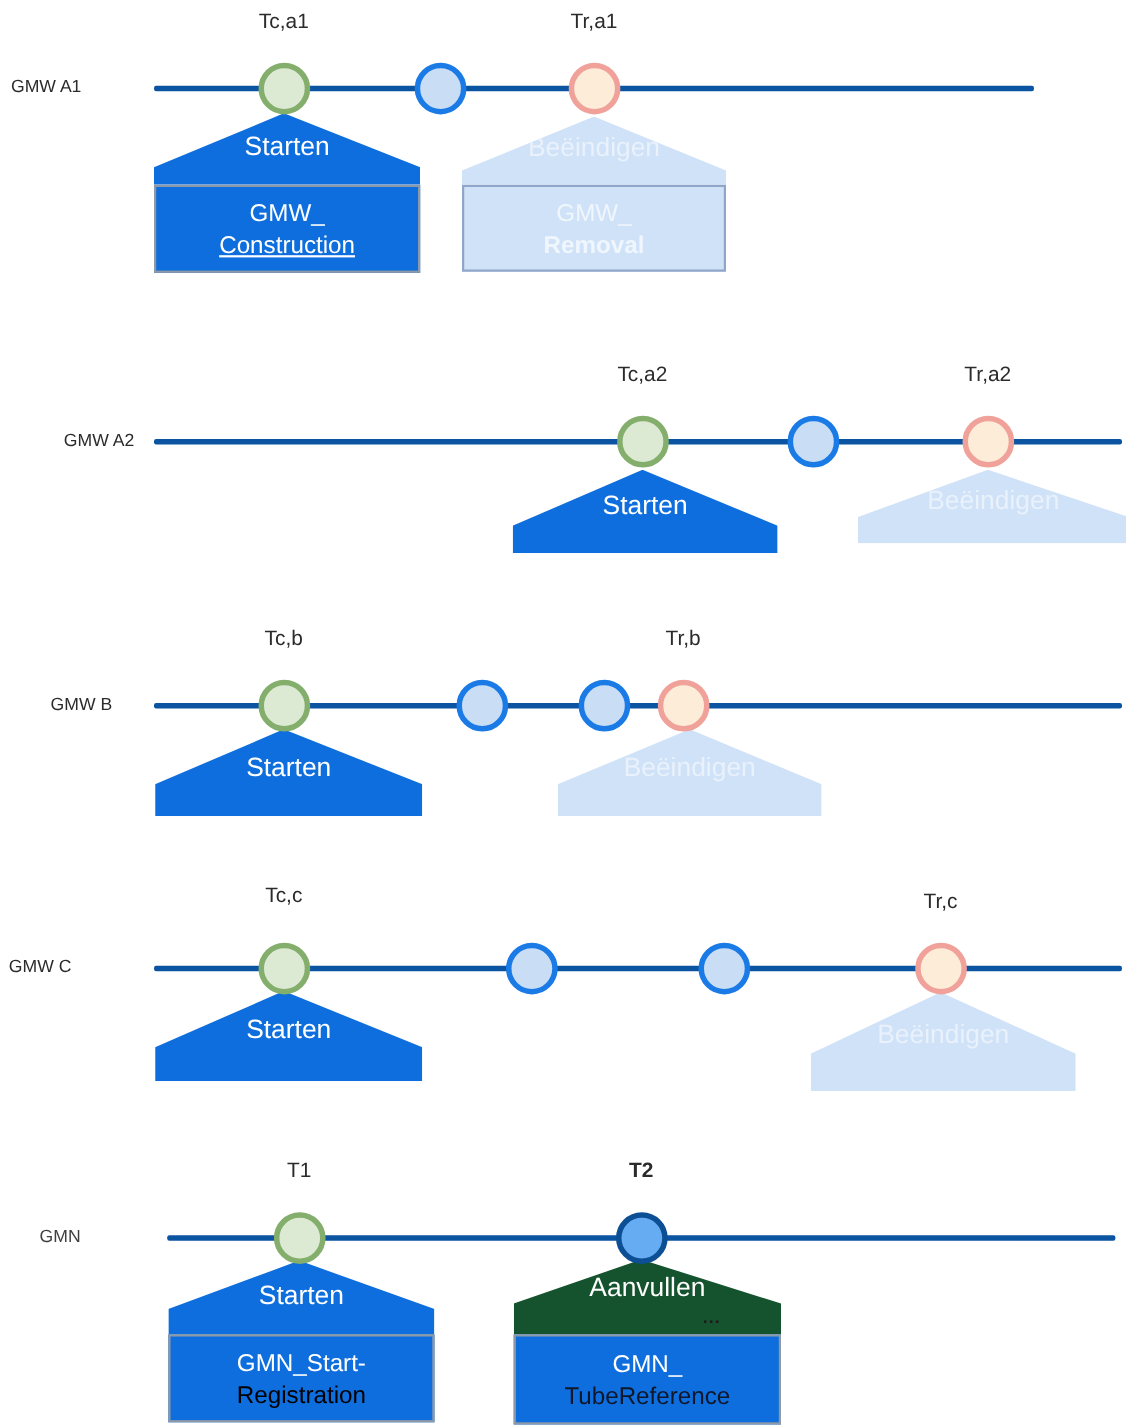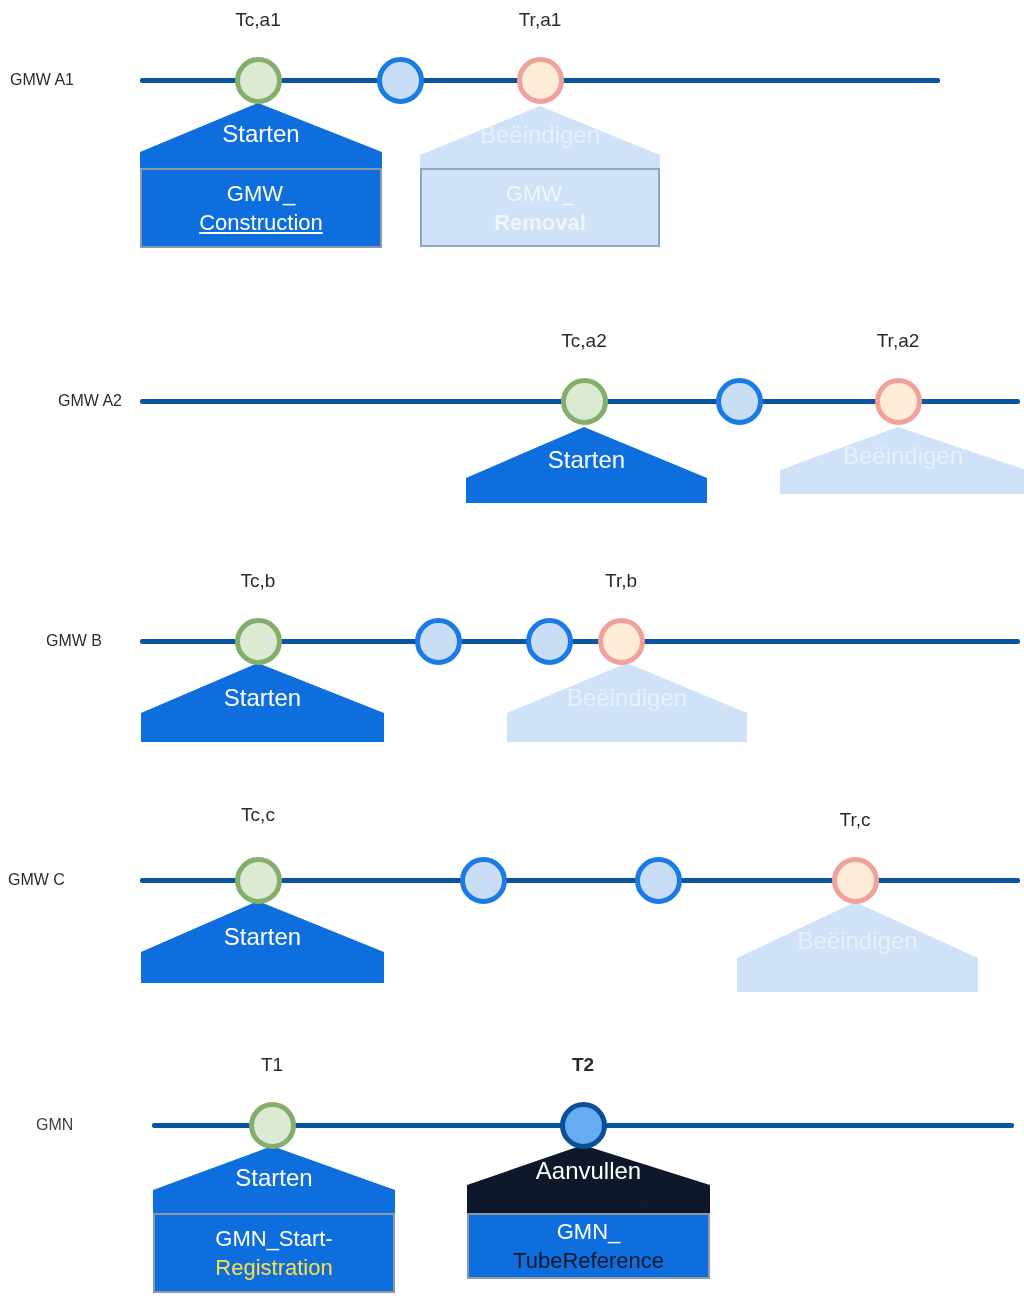--- a/index.html
+++ b/index.html
@@ -137,27 +137,27 @@
     <div class="event-marker" style="left: 635px; top: 857px; border-color: rgb(26, 122, 230); background: rgb(201, 222, 245);"></div>
     <div class="event-marker" style="left: 832px; top: 857px; border-color: rgb(239, 161, 154); background: rgb(252, 236, 216);"></div>
     <div class="t-label" style="left: 785px; top: 808px;">Tr,c</div>
     <div class="timeline-line" style="left: 152px; top: 1123px; width: 862px; background: rgb(11, 84, 162);"></div>
     <div class="row-label" style="left: 36px; top: 1112px; color: #404040;">GMN</div>
     <div class="callout-roof" style="left: 153px; top: 1146px; width: 242px; height: 67px; background: rgb(14, 110, 221); clip-path: polygon(49.2% 0%, 100% 65.7%, 100% 100%, 0% 100%, 0% 65.7%);">
       <div class="callout-title" style="color: rgb(255, 255, 255); padding-bottom: 4px;">Starten</div>
     </div>
     <div class="callout-box" style="left: 153px; top: 1213px; width: 242px; height: 80px; background: rgb(14, 110, 221); border: 2px solid rgb(141, 153, 166);">
       <div class="box-line" style="color: rgb(255, 255, 255);">GMN_Start-</div>
-      <div class="box-line" style="color: #fde047;">Registration</div>
+      <div class="box-line" style="color: #000000;">Registration</div>
     </div>
-    <div class="callout-roof" style="left: 467px; top: 1145px; width: 243px; height: 68px; background: #0f172a; clip-path: polygon(47.7% 0%, 100% 58.8%, 100% 100%, 0% 100%, 0% 58.8%);">
+    <div class="callout-roof" style="left: 467px; top: 1145px; width: 243px; height: 68px; background: #14532d; clip-path: polygon(47.7% 0%, 100% 58.8%, 100% 100%, 0% 100%, 0% 58.8%);">
       <div class="callout-title" style="color: rgb(255, 255, 255); padding-bottom: 16px;">Aanvullen</div>
     </div>
     <div class="ellipsis-note" style="left: 625px; top: 1192px;">...</div>
-    <div class="callout-box" style="left: 467px; top: 1213px; width: 243px; height: 66px; background: rgb(14, 110, 221); border: 2px solid rgb(141, 153, 166);">
+    <div class="callout-box" style="left: 467px; top: 1213px; width: 243px; height: 82px; background: rgb(14, 110, 221); border: 2px solid rgb(141, 153, 166);">
       <div class="box-line" style="color: rgb(255, 255, 255);">GMN_</div>
       <div class="box-line" style="color: #0f172a;">TubeReference</div>
     </div>
     <div class="event-marker" style="left: 249px; top: 1102px; border-color: rgb(132, 174, 107); background: rgb(220, 234, 211);"></div>
     <div class="t-label" style="left: 202px; top: 1053px;">T1</div>
     <div class="event-marker" style="left: 560px; top: 1102px; border-color: rgb(12, 79, 148); background: rgb(102, 172, 243);"></div>
     <div class="t-label" style="left: 513px; top: 1053px; font-weight: bold;">T2</div>
   </div>
 
 </body></html>

